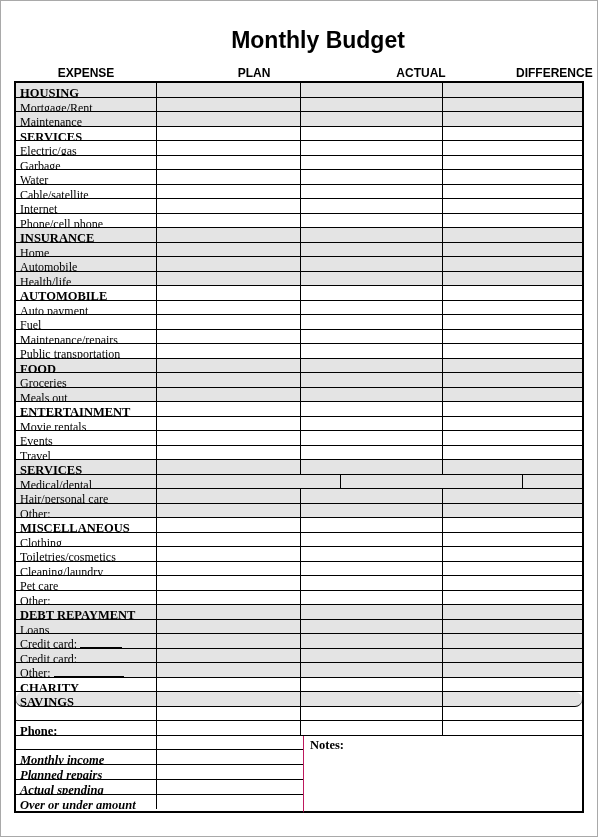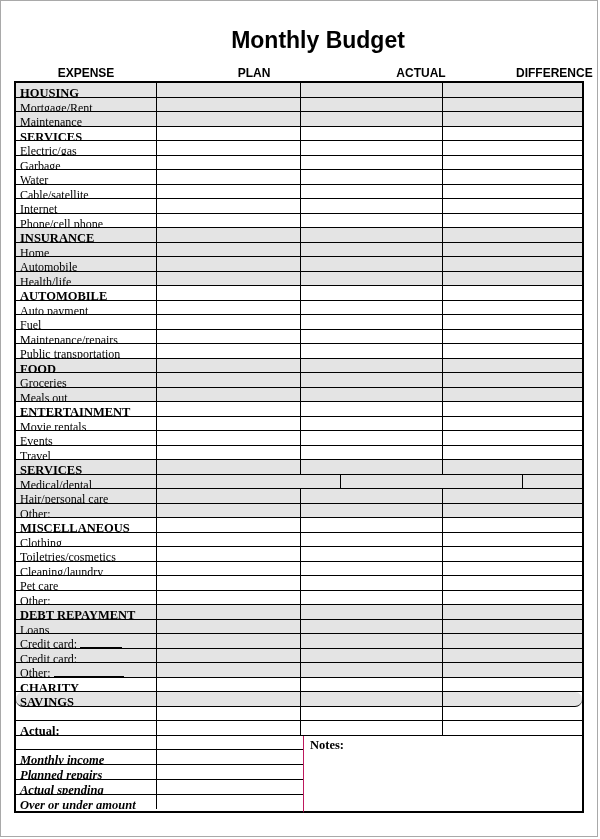--- a/index.html
+++ b/index.html
@@ -368,21 +368,21 @@
         <div class="cell"></div>
         <div class="cell"></div>
       </div>
       <div class="trow">
         <div class="cell"></div>
         <div class="cell"></div>
         <div class="cell"></div>
         <div class="cell"></div>
       </div>
       <div class="trow totals">
-        <div class="cell"><span class="lbl">Actual:</span></div>
+        <div class="cell"><span class="lbl">Phone:</span></div>
         <div class="cell"></div>
         <div class="cell"></div>
         <div class="cell"></div>
       </div>
     </div>
 
   <div class="bottom">
     <div class="summary-table">
       <div class="srow spacer">
         <div class="scell"></div>

